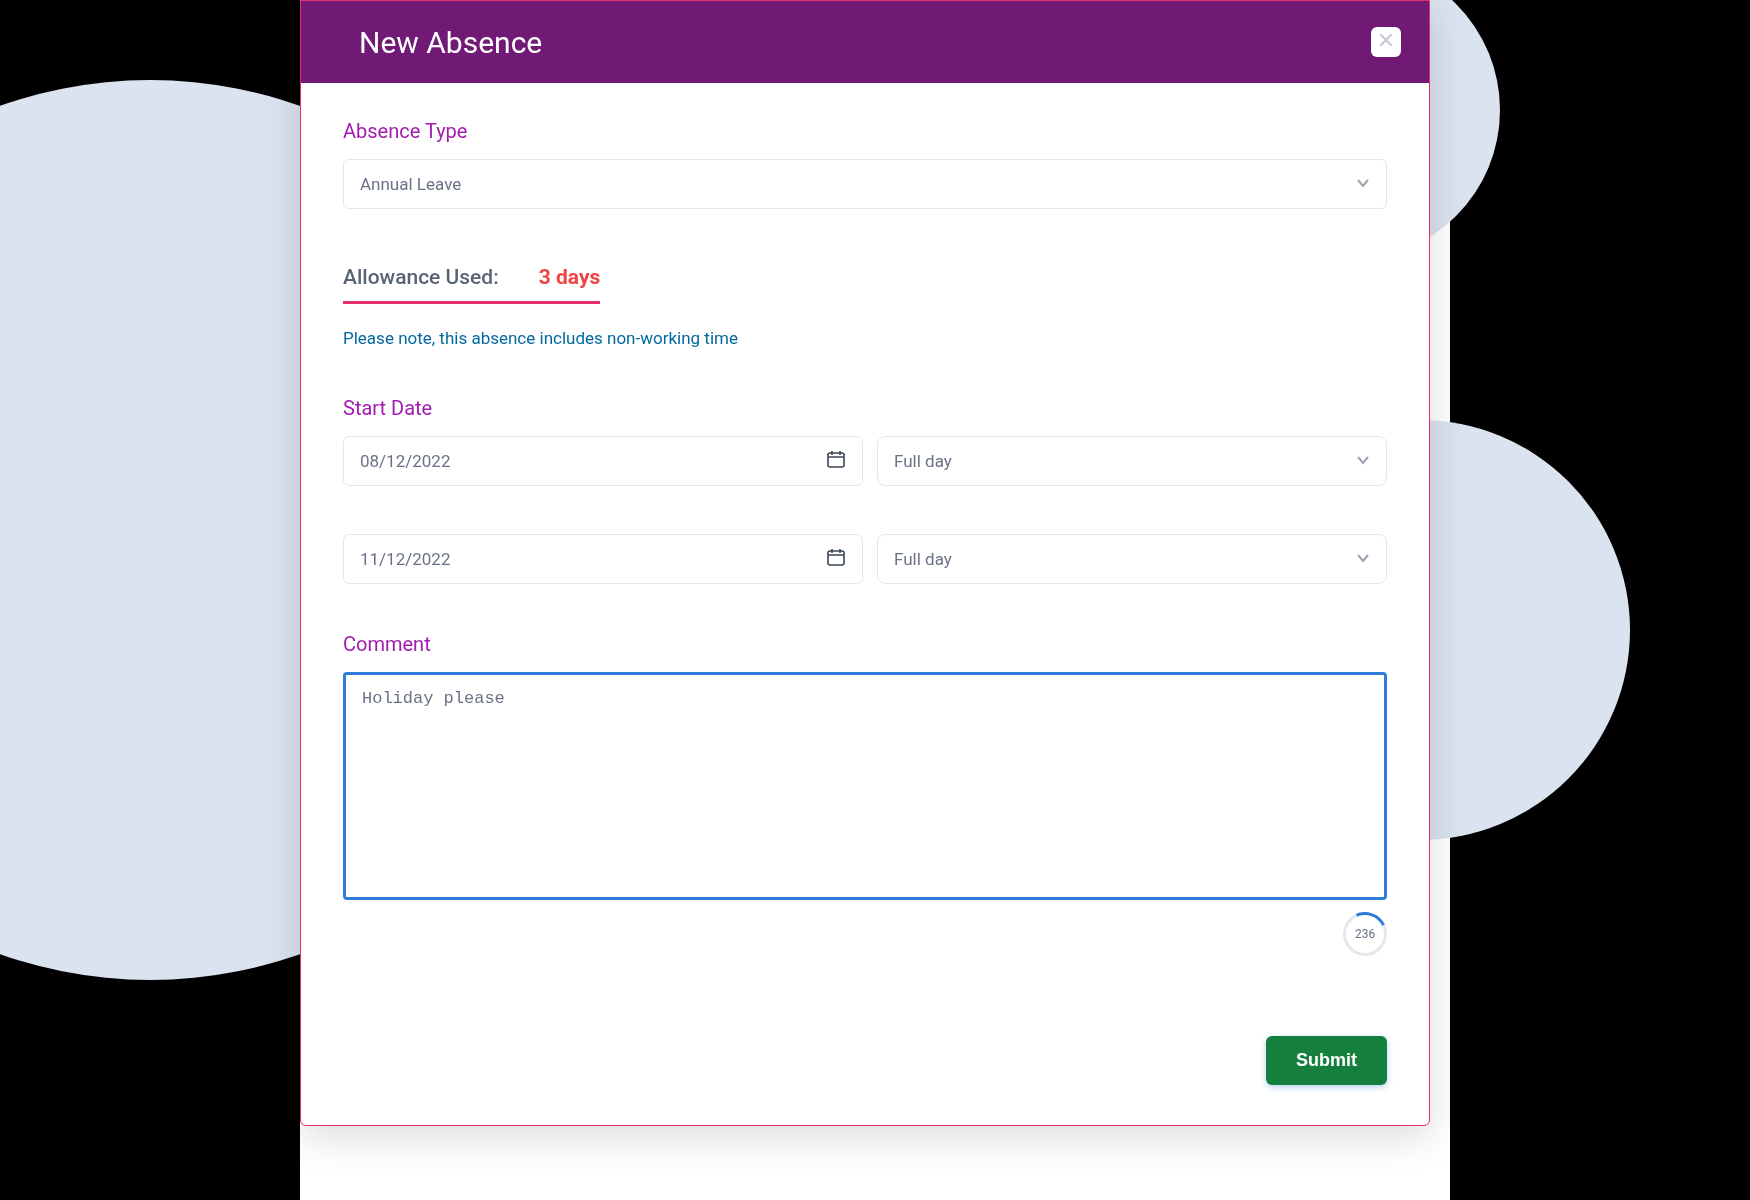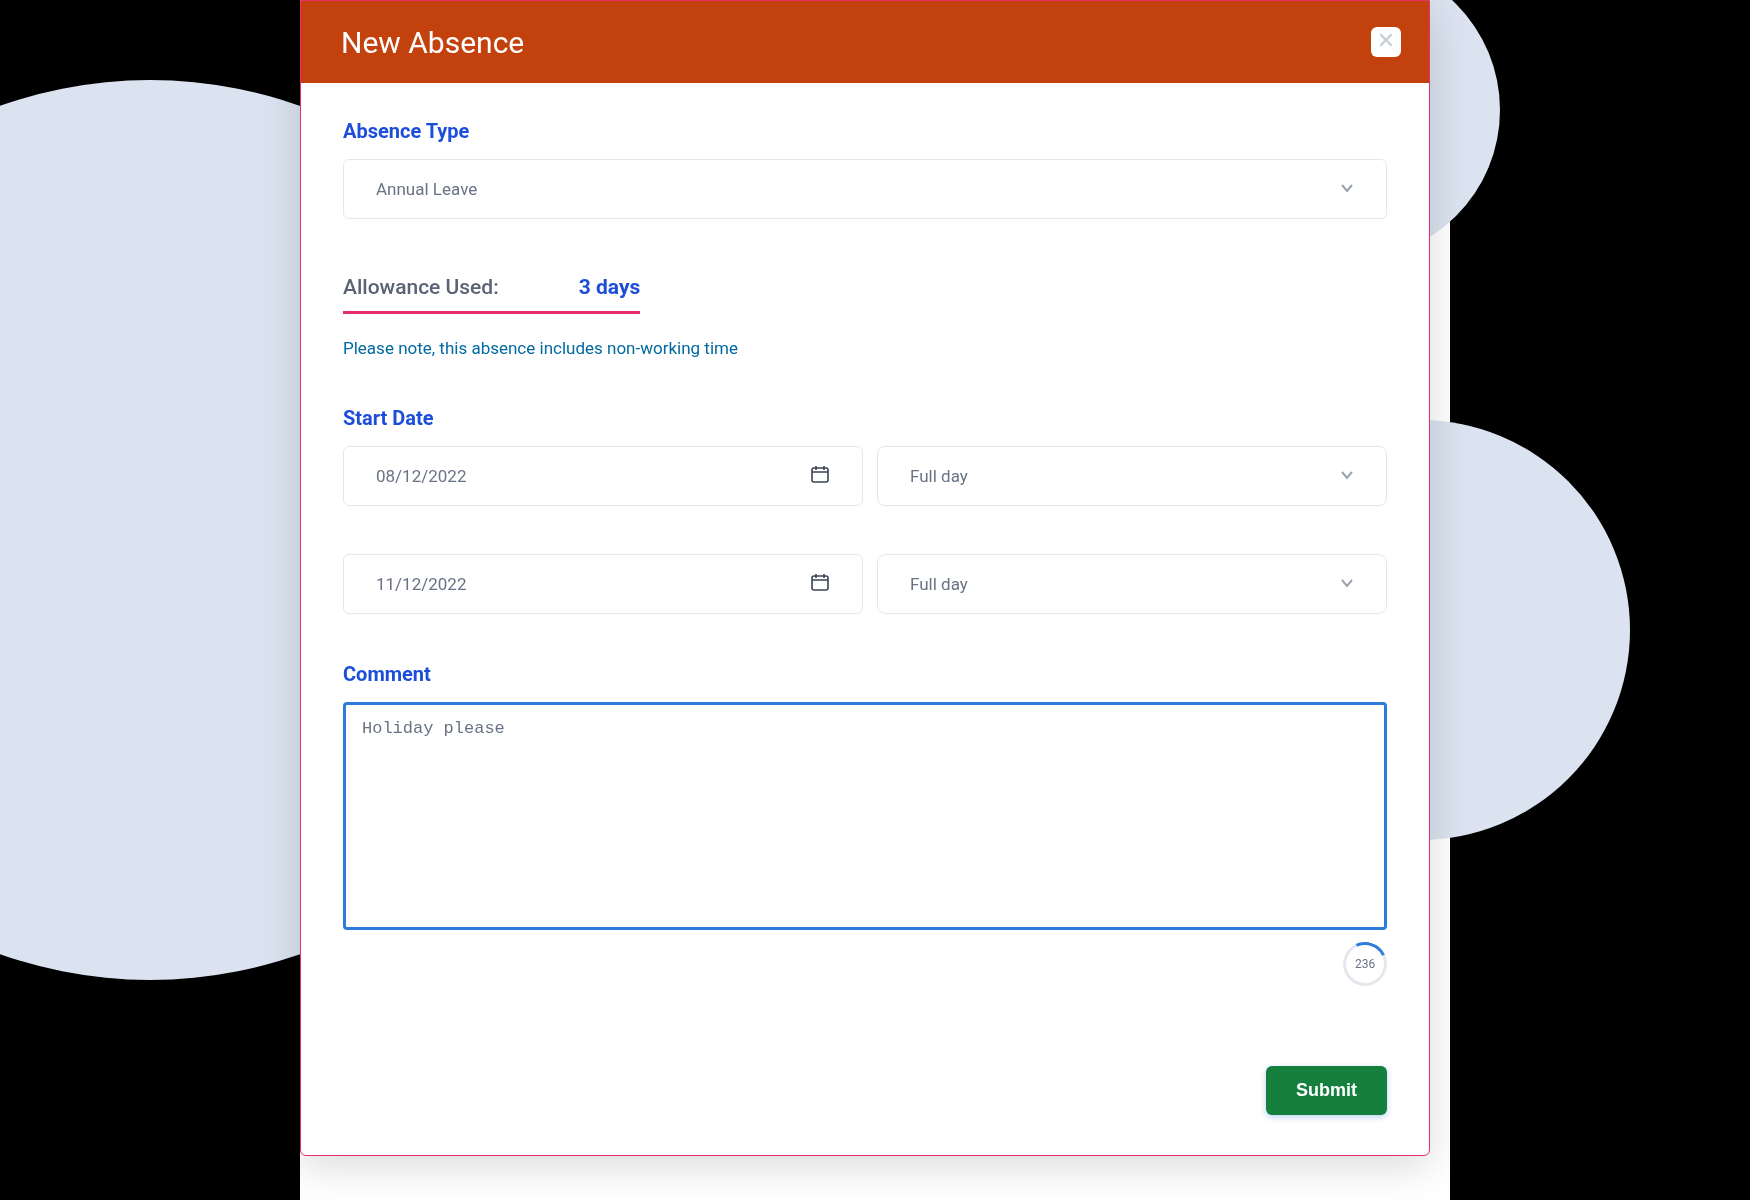--- a/index.html
+++ b/index.html
@@ -37,81 +37,81 @@
     left: 300px; top: 0;
     width: 1130px;
     background: #fff;
     border: 1px solid #e62e6b;
     border-bottom-left-radius: 6px;
     border-bottom-right-radius: 6px;
     box-shadow: 0 10px 40px rgba(0,0,0,0.15);
     z-index: 5;
   }
   .modal-header {
-    background: #c2410c;
+    background: #701a75;
     color: #fff;
     height: 82px;
     display: flex;
     align-items: center;
     justify-content: space-between;
-    padding: 0 28px 0 40px;
+    padding: 0 28px 0 58px;
   }
   .modal-title {
     font-size: 30px;
     font-weight: 400;
   }
   .close-btn {
     width: 30px; height: 30px;
     background: #fff;
     border-radius: 6px;
     display: flex; align-items: center; justify-content: center;
     cursor: pointer;
   }
   .close-btn svg { width: 16px; height: 16px; stroke: #c7cdd6; stroke-width: 2.4; }
 
   .modal-body {
     padding: 36px 42px 40px 42px;
   }
 
   .field-label {
     font-size: 20px;
-    font-weight: 700;
-    color: #1d4ed8;
+    font-weight: 400;
+    color: #a21caf;
     margin-bottom: 16px;
     display: block;
   }
 
   .select, .date-input {
     width: 100%;
     border: 1px solid #e4e7ec;
     border-radius: 6px;
     background: #fff;
-    height: 60px;
-    padding: 0 32px;
+    height: 50px;
+    padding: 0 16px;
     display: flex;
     align-items: center;
     justify-content: space-between;
     font-size: 17px;
     color: #6a7385;
     cursor: pointer;
   }
   .select .chevron, .date-input .cal-icon { flex: 0 0 auto; margin-left: 10px; }
   .chevron svg { width: 14px; height: 14px; stroke: #9aa1b0; stroke-width: 2; fill: none; }
   .cal-icon svg { width: 20px; height: 20px; stroke: #3a4455; stroke-width: 1.6; fill: none; }
 
   .allowance-row {
     margin-top: 56px;
     display: inline-flex;
     align-items: baseline;
     gap: 40px;
     padding-bottom: 12px;
     border-bottom: 3px solid #e62e6b;
   }
   .allowance-label { font-size: 21px; color: #5a6375; font-weight: 500; }
-  .allowance-value { font-size: 21px; color: #1d4ed8; font-weight: 700; margin-left: 40px; }
+  .allowance-value { font-size: 21px; color: #ef4444; font-weight: 700; }
 
   .note {
     margin-top: 24px;
     font-size: 17px;
     color: #0369a1;
   }
 
   .date-row {
     display: flex;
     gap: 14px;

